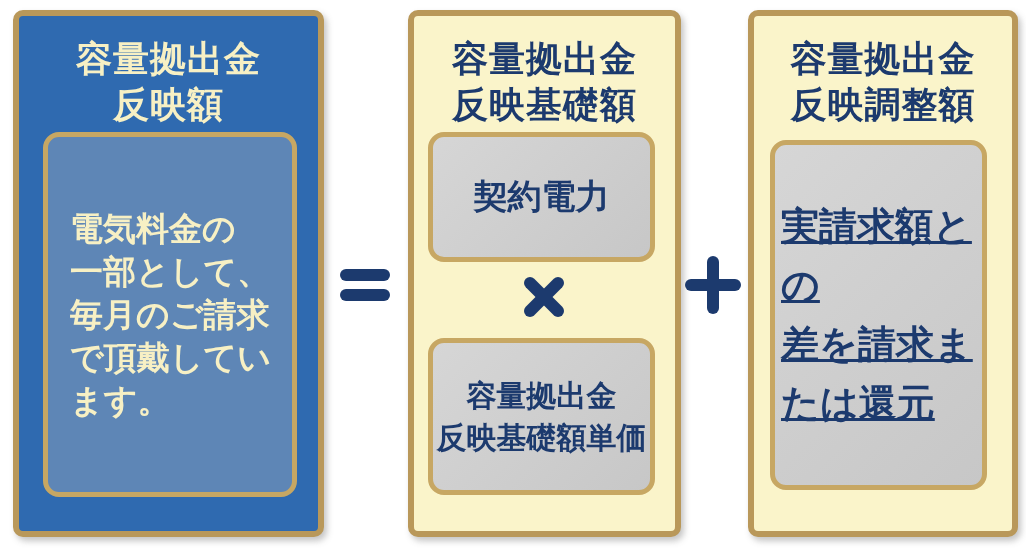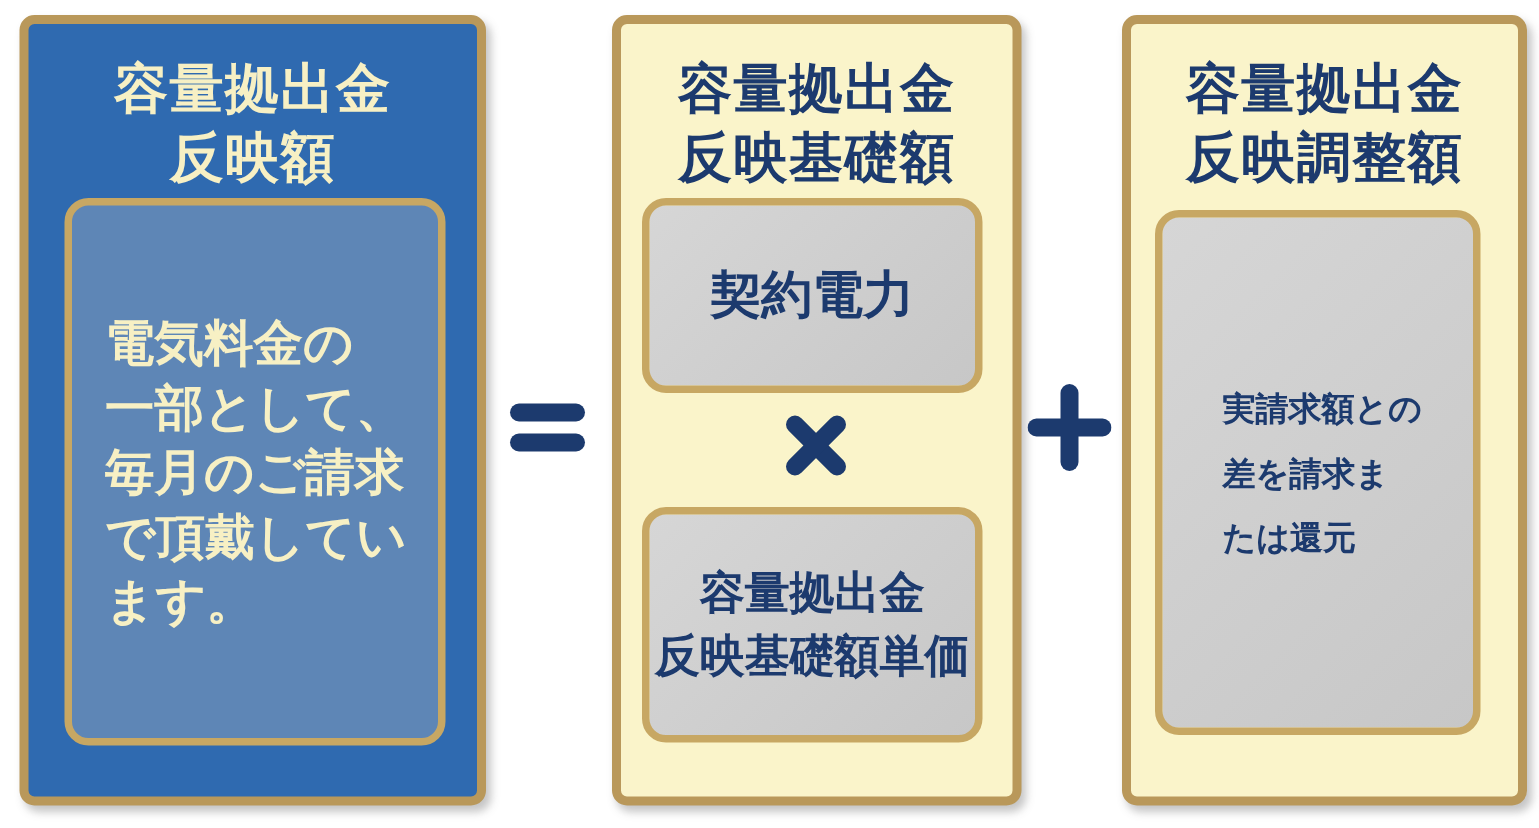--- a/index.html
+++ b/index.html
@@ -109,24 +109,25 @@
     white-space: pre-line;
   }
   .box-adjustment {
     left: 16px;
     top: 124px;
     width: 217px;
     height: 350px;
   }
   .box-adjustment .box-text {
     color: var(--navy);
-    font-size: 22px;
-    line-height: 43px;
+    font-size: 38px;
+    line-height: 59px;
     padding-left: 6px;
     white-space: pre-line;
+    text-decoration: underline;
   }
   .operator {
     position: absolute;
     line-height: 0;
   }
   .operator svg { display: block; }
   .op-equals { left: 338px; top: 263px; }
   .op-plus   { left: 685px; top: 256px; }
   .op-multiply {
     position: absolute;

